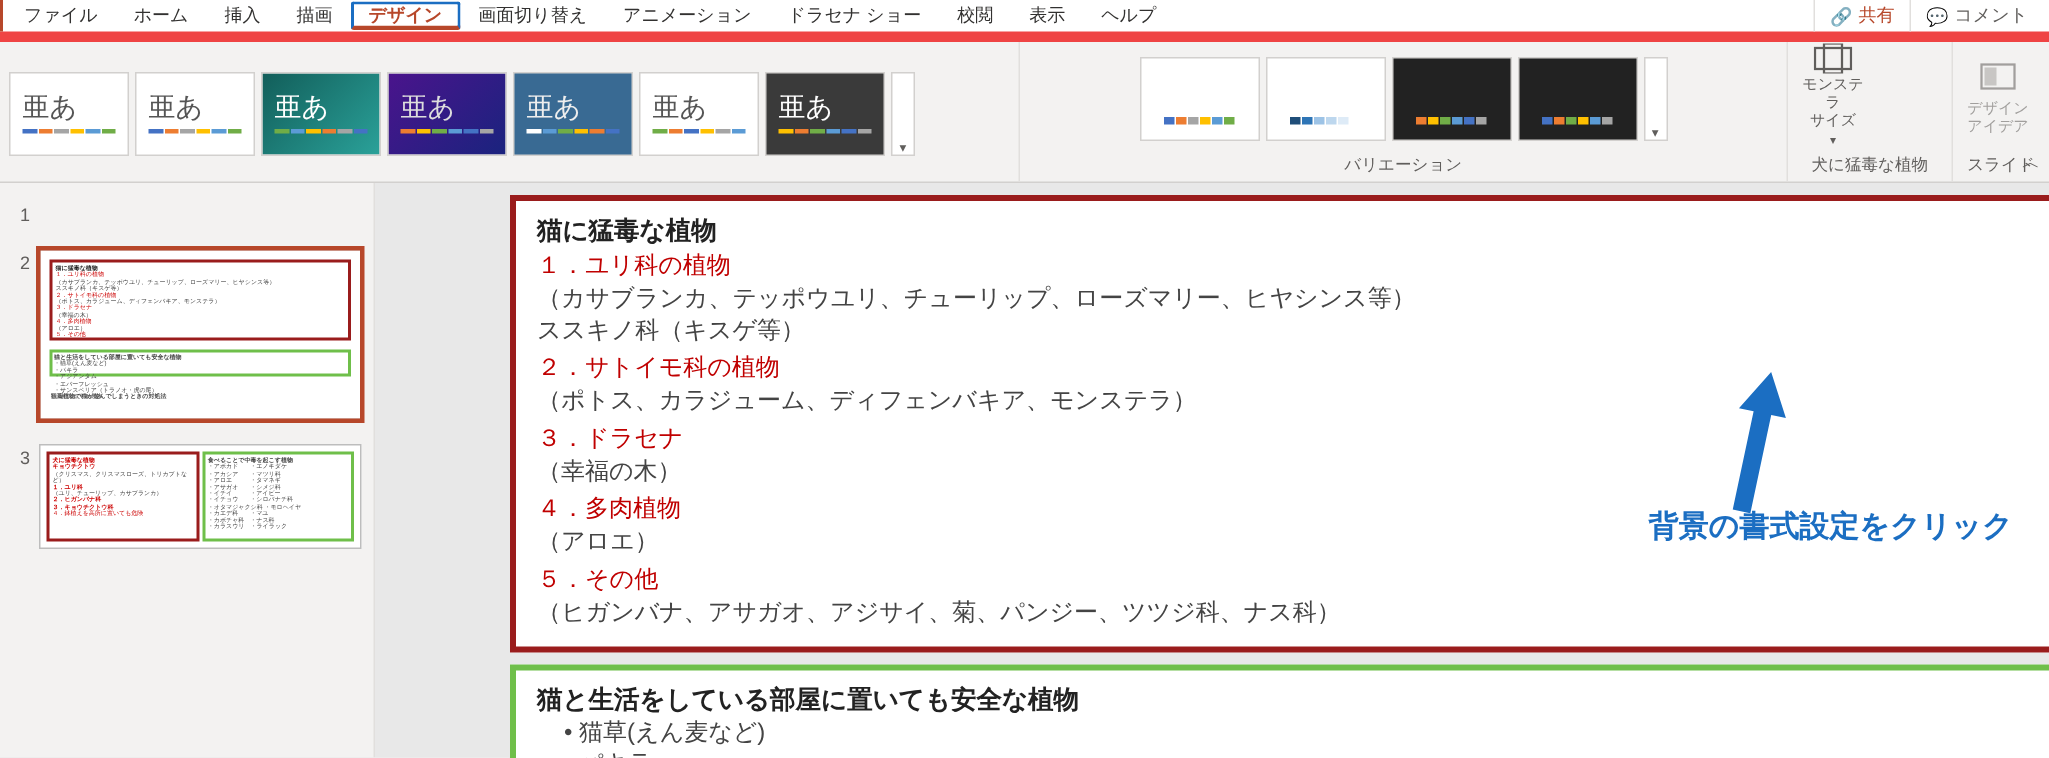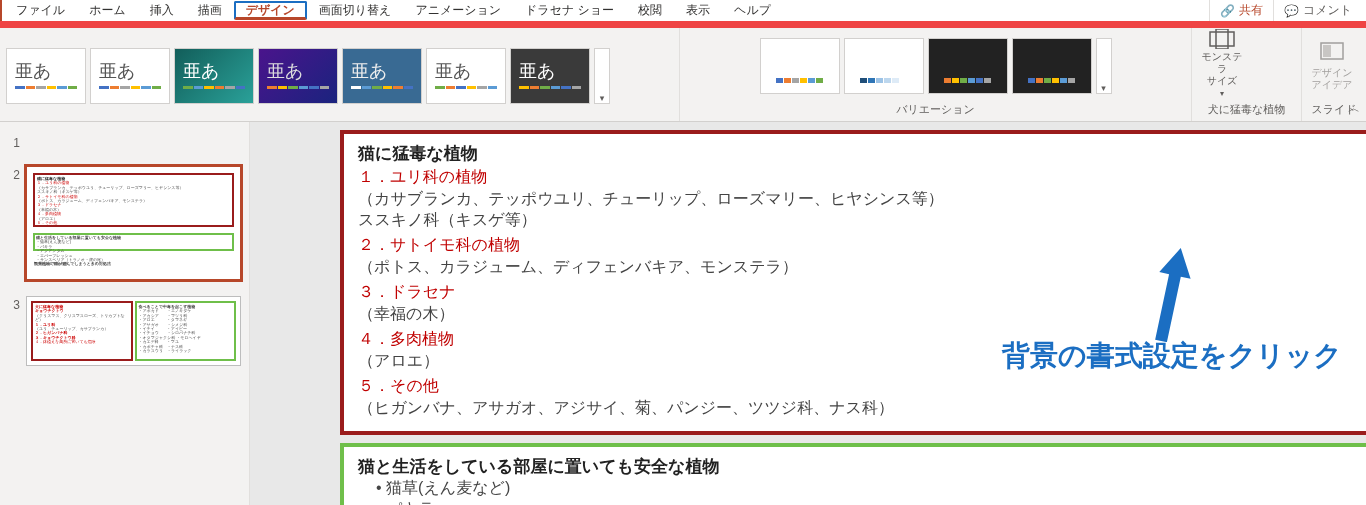--- a/index.html
+++ b/index.html
@@ -63,21 +63,21 @@
 .box1 { border:4px solid #9a1c1c; background:#fff; padding:8px 14px; margin-bottom:8px; }
 .box1 .ttl { font-size:17px; font-weight:700; color:#222; }
 .box1 .h { color:#c00000; font-size:16px; margin-top:2px; }
 .box1 .p { color:#444; font-size:16px; margin:1px 0 4px; }
 
 .box2 { border:4px solid #6fbf4a; background:#fff; padding:8px 14px; font-size:16px; }
 .box2 .ttl { font-size:17px; font-weight:700; color:#222; }
 .box2 ul { list-style:none; padding-left:18px; color:#444; }
 .box2 li::before { content:"• "; color:#444; }
 
-.annot { position:absolute; right:24px; top:215px; font-size:28px; font-weight:700; color:#1b6ec2; text-shadow:0 0 2px #fff; pointer-events:none; }
+.annot { position:absolute; right:24px; top:215px; font-size:20px; font-weight:700; color:#1b6ec2; text-shadow:0 0 2px #fff; pointer-events:none; }
 .arrow { position:absolute; right:175px; top:125px; width:40px; height:95px; pointer-events:none; }
 </style>
 </head>
 <body>
 
 <div class="tabs">
   <div class="tab">ファイル</div>
   <div class="tab">ホーム</div>
   <div class="tab">挿入</div>
   <div class="tab">描画</div>

